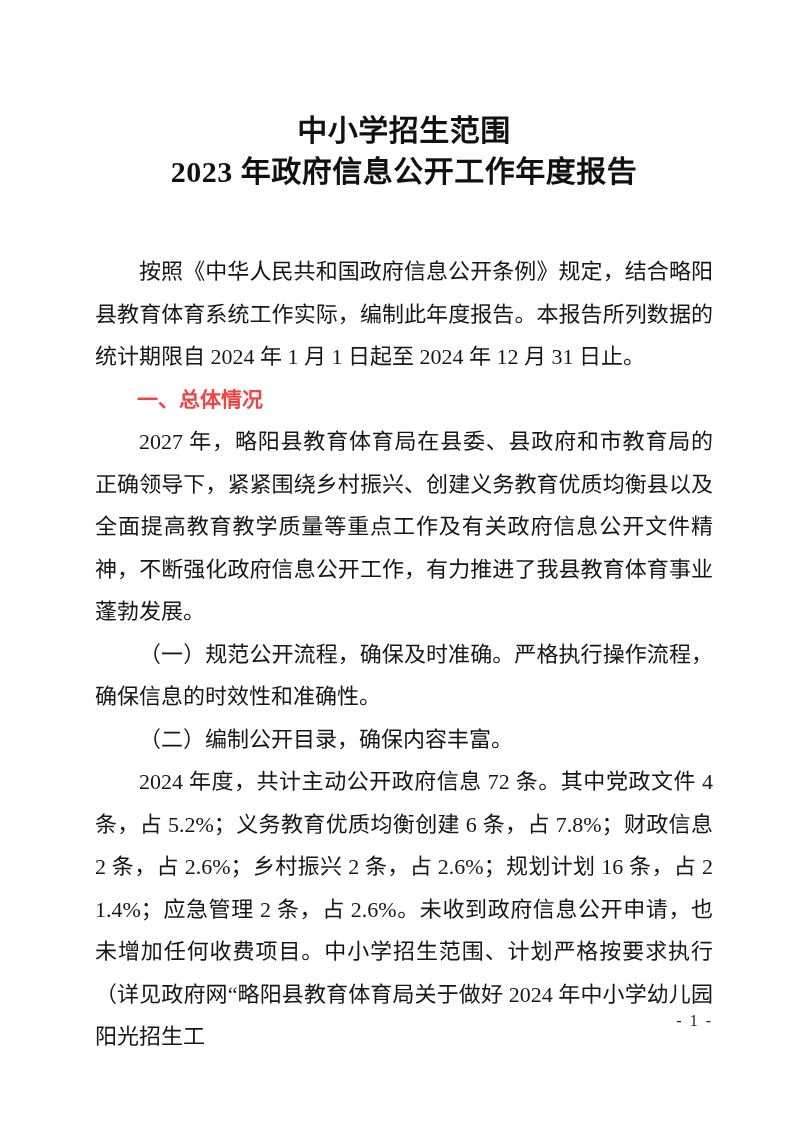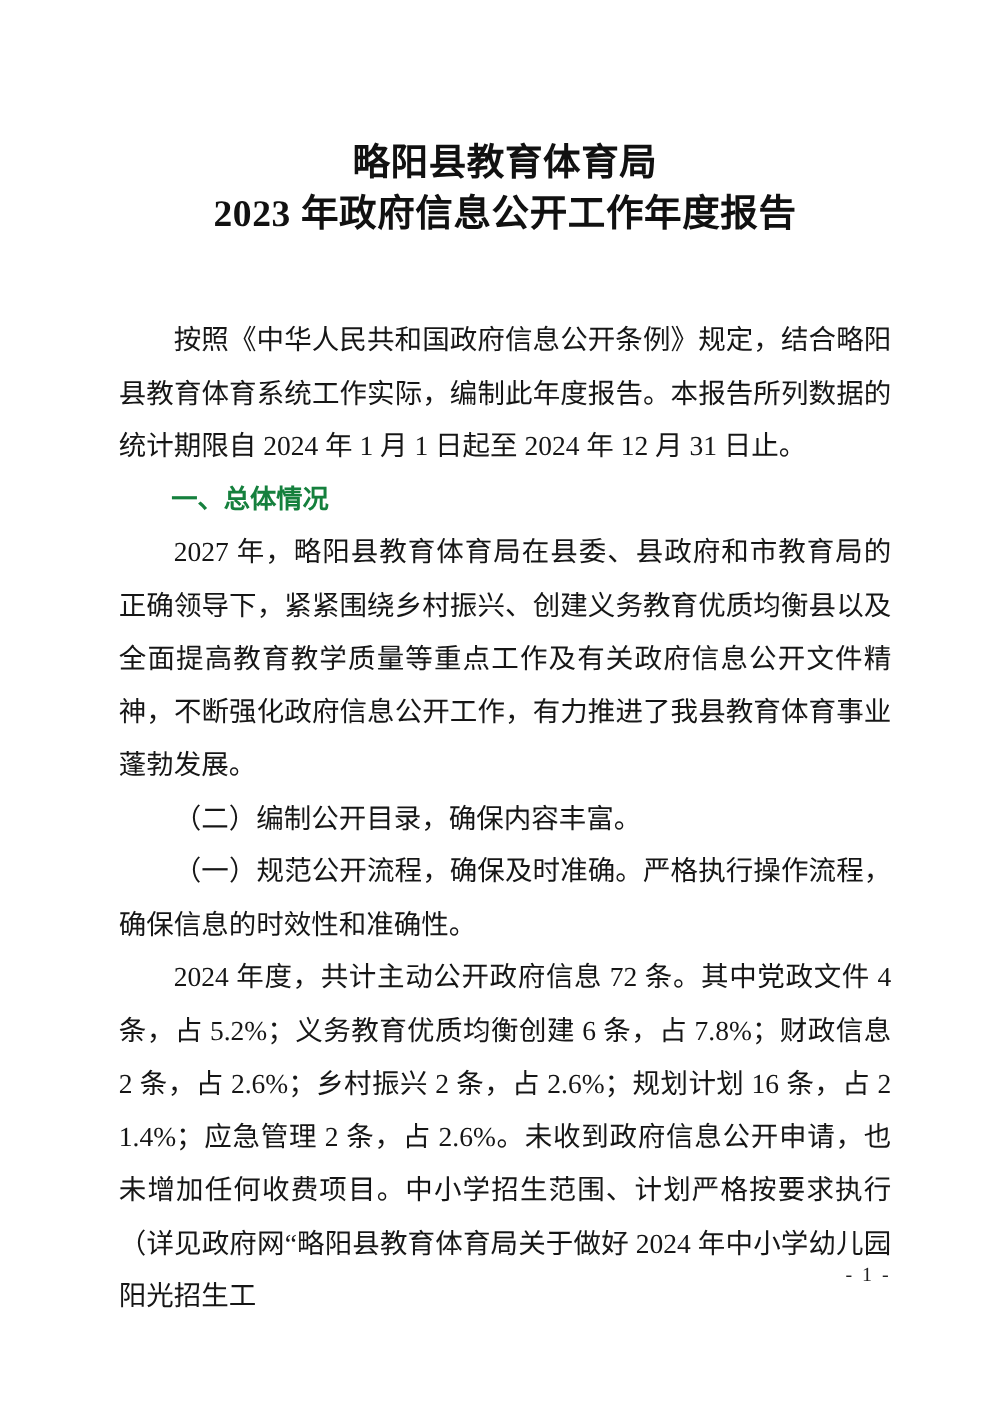--- a/index.html
+++ b/index.html
@@ -48,21 +48,21 @@
   .para {
     text-indent: 2em;
     word-break: break-all;
   }
 
   .section-heading {
     text-indent: 2em;
     font-family: "Liberation Sans", "DejaVu Sans", sans-serif;
     font-weight: bold;
     font-size: 21px;
-    color: #15803d;
+    color: #ef4444;
   }
 
   .page-number {
     position: absolute;
     left: 95px;
     top: 1012px;
     width: 618px;
     text-align: right;
     font-family: "Liberation Serif", "DejaVu Serif", serif;
     font-size: 16px;
@@ -71,34 +71,34 @@
   }
 </style>
 </head>
 <body>
 
 <div class="page">
 
   <div class="content">
 
     <div class="doc-title">
-      <div>略阳县教育体育局</div>
+      <div>中小学招生范围</div>
       <div>2023 年政府信息公开工作年度报告</div>
     </div>
 
     <div class="body-block">
       <p class="para">按照《中华人民共和国政府信息公开条例》规定，结合略阳县教育体育系统工作实际，编制此年度报告。本报告所列数据的统计期限自 2024 年 1 月 1 日起至 2024 年 12 月 31 日止。</p>
 
       <h2 class="section-heading">一、总体情况</h2>
 
       <p class="para">2027 年，略阳县教育体育局在县委、县政府和市教育局的正确领导下，紧紧围绕乡村振兴、创建义务教育优质均衡县以及全面提高教育教学质量等重点工作及有关政府信息公开文件精神，不断强化政府信息公开工作，有力推进了我县教育体育事业蓬勃发展。</p>
 
+      <p class="para">（一）规范公开流程，确保及时准确。严格执行操作流程，确保信息的时效性和准确性。</p>
+
       <p class="para">（二）编制公开目录，确保内容丰富。</p>
-
-      <p class="para">（一）规范公开流程，确保及时准确。严格执行操作流程，确保信息的时效性和准确性。</p>
 
       <p class="para">2024 年度，共计主动公开政府信息 72 条。其中党政文件 4 条，占 5.2%；义务教育优质均衡创建 6 条，占 7.8%；财政信息 2 条，占 2.6%；乡村振兴 2 条，占 2.6%；规划计划 16 条，占 21.4%；应急管理 2 条，占 2.6%。未收到政府信息公开申请，也未增加任何收费项目。中小学招生范围、计划严格按要求执行（详见政府网“略阳县教育体育局关于做好 2024 年中小学幼儿园阳光招生工</p>
     </div>
 
   </div>
 
   <div class="page-number">- 1 -</div>
 
 </div>
 

